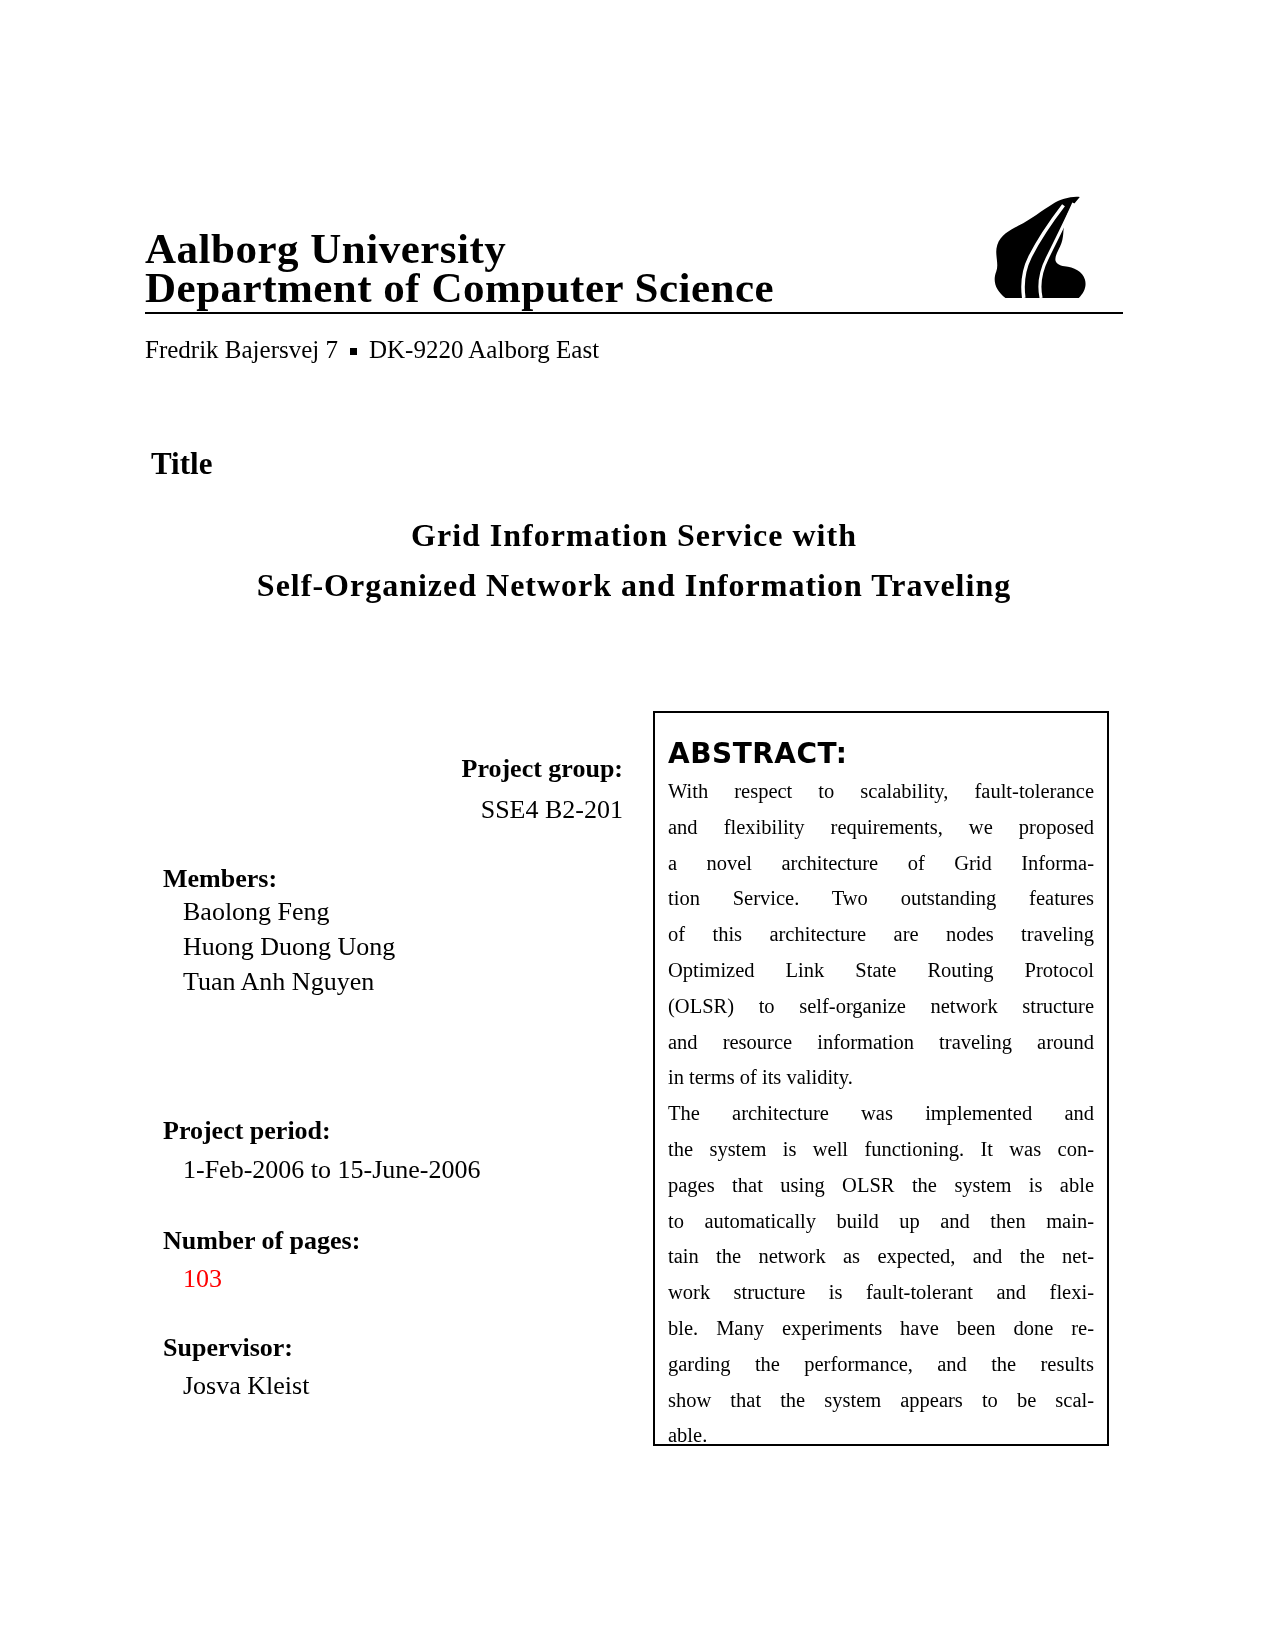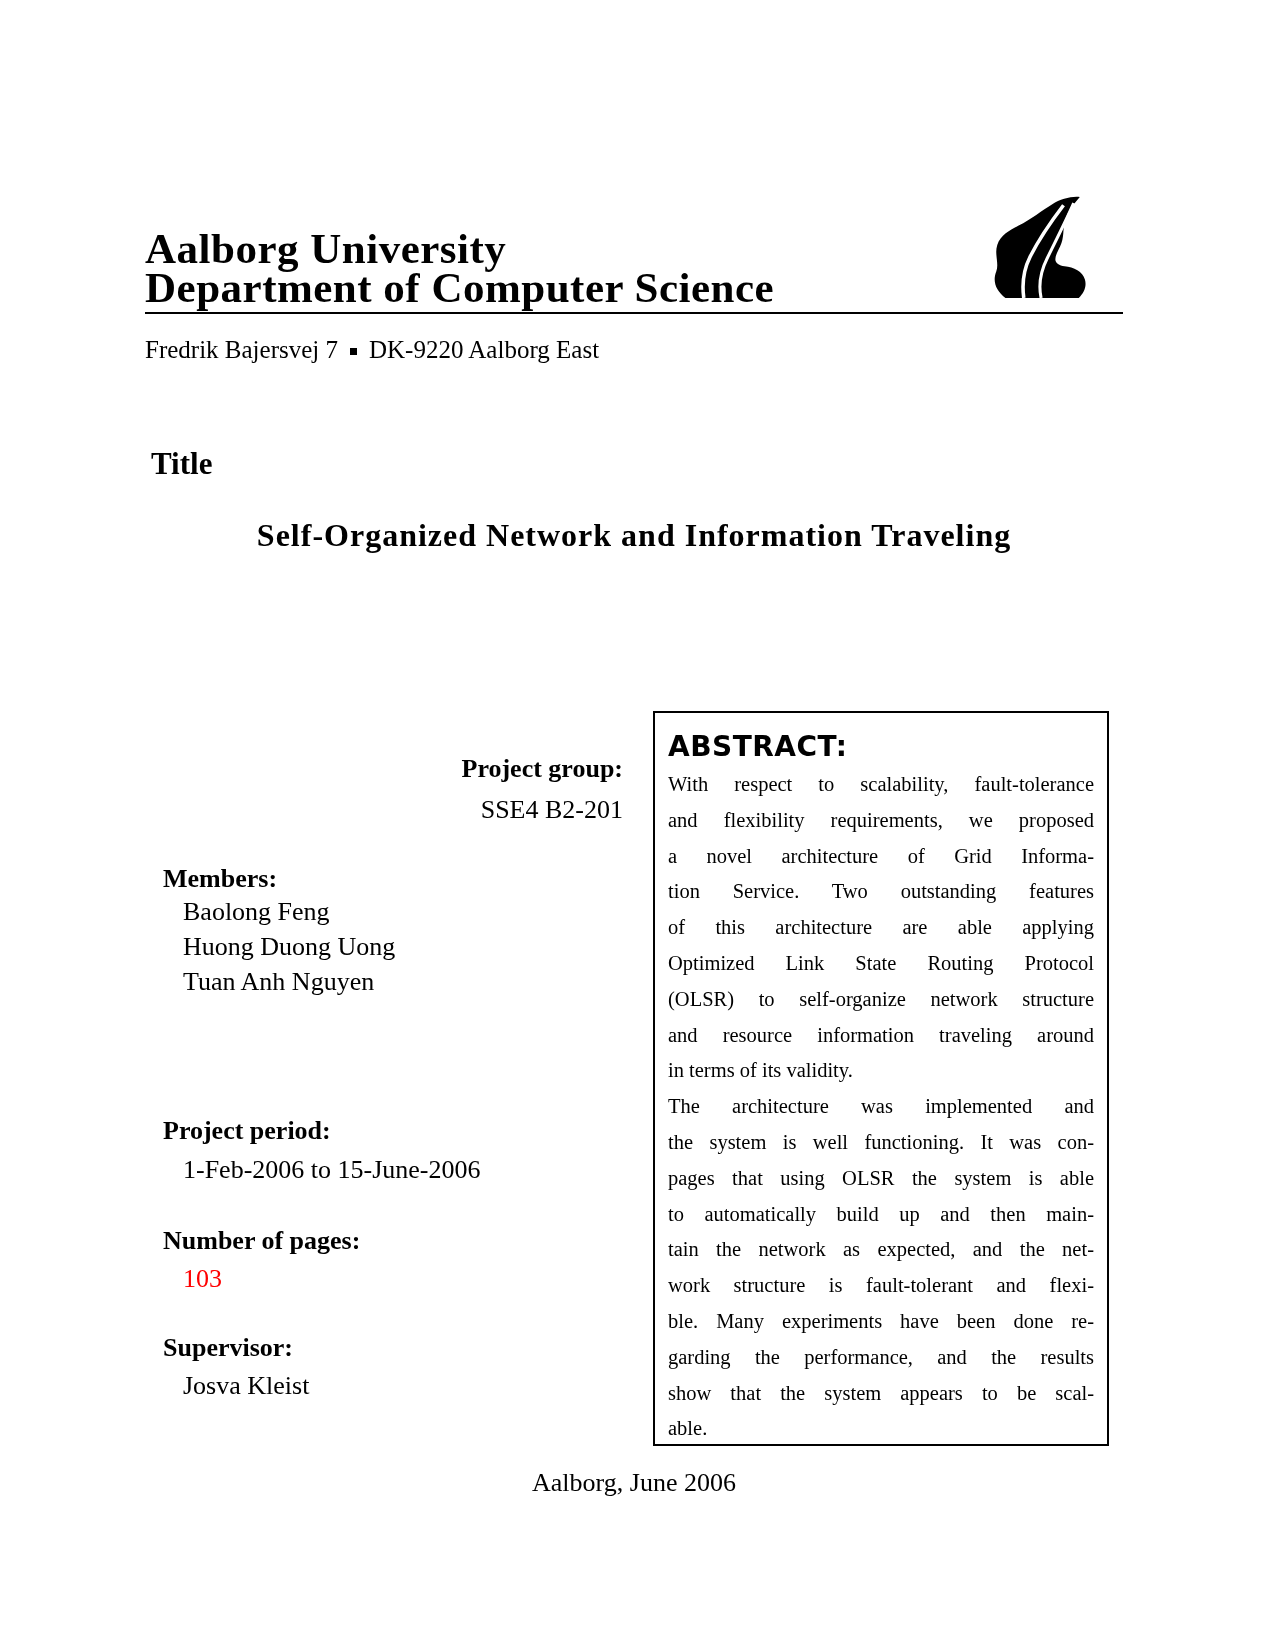--- a/index.html
+++ b/index.html
@@ -53,21 +53,21 @@
   .sec-period .value { margin-top: 6px; }
   .sec-pages  { top: 1226px; }
   .sec-pages .value { margin-top: 5px; color: #ff0000; }
   .sec-supervisor { top: 1333px; }
   .sec-supervisor .value { margin-top: 5px; }
 
   
   .abstract-box {
     left: 653px; top: 711px; width: 456px; height: 735px;
     border: 2px solid #000; box-sizing: border-box;
-    padding: 17px 13px;
+    padding: 24px 13px;
   }
   .abstract-heading {
     font-family: "DejaVu Sans", sans-serif;
     font-weight: bold; font-size: 28px; letter-spacing: 0.5px;
     margin: 0 0 4px 0;
   }
   .abs-line {
     font-size: 20.5px; line-height: 35.8px;
     text-align: justify; text-align-last: justify;
     white-space: normal;
@@ -102,20 +102,21 @@
 
   <div class="abs rule"></div>
 
   <div class="abs address">
     <span>Fredrik Bajersvej 7</span><span class="bullet-sq"></span><span>DK-9220 Aalborg East</span>
   </div>
 
   <div class="abs title-label">Title</div>
 
   <div class="abs main-title">
+    <div>Grid Information Service with</div>
     <div>Self-Organized Network and Information Traveling</div>
   </div>
 
   <div class="abs info-sec sec-group">
     <div class="label">Project group:</div>
     <div class="value">SSE4 B2-201</div>
   </div>
 
   <div class="abs info-sec sec-members">
     <div class="label">Members:</div>
@@ -138,32 +139,31 @@
     <div class="label">Supervisor:</div>
     <div class="value">Josva Kleist</div>
   </div>
 
   <div class="abs abstract-box">
     <div class="abstract-heading">ABSTRACT:</div>
     <div class="abs-line">With respect to scalability, fault-tolerance</div>
     <div class="abs-line">and flexibility requirements, we proposed</div>
     <div class="abs-line">a novel architecture of Grid Informa-</div>
     <div class="abs-line">tion Service. Two outstanding features</div>
-    <div class="abs-line">of this architecture are able applying</div>
+    <div class="abs-line">of this architecture are nodes traveling</div>
     <div class="abs-line">Optimized Link State Routing Protocol</div>
     <div class="abs-line">(OLSR) to self-organize network structure</div>
     <div class="abs-line">and resource information traveling around</div>
     <div class="abs-line p-end">in terms of its validity.</div>
     <div class="abs-line">The architecture was implemented and</div>
     <div class="abs-line">the system is well functioning. It was con-</div>
     <div class="abs-line">pages that using OLSR the system is able</div>
     <div class="abs-line">to automatically build up and then main-</div>
     <div class="abs-line">tain the network as expected, and the net-</div>
     <div class="abs-line">work structure is fault-tolerant and flexi-</div>
     <div class="abs-line">ble. Many experiments have been done re-</div>
     <div class="abs-line">garding the performance, and the results</div>
     <div class="abs-line">show that the system appears to be scal-</div>
     <div class="abs-line p-end">able.</div>
   </div>
 
-  <div class="abs footer">Aalborg, June 2006</div>
 
 </div>
 
 </body></html>

